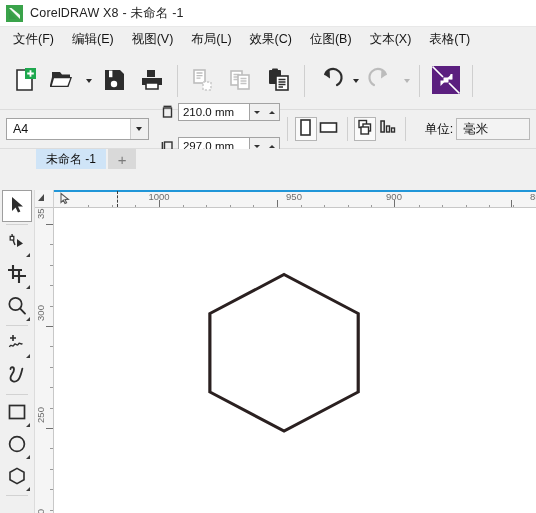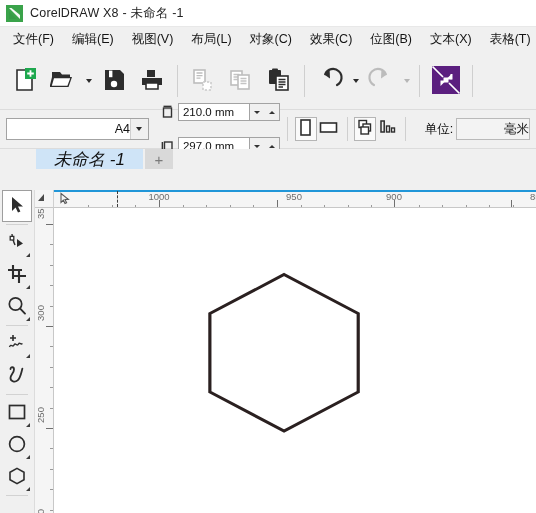--- a/index.html
+++ b/index.html
@@ -73,21 +73,21 @@
   }
   .combo {
     height: 22px; background: #fff;
     border: 1px solid #a3a3a3;
     display: flex; align-items: center;
     font-size: 12.5px; color: #111;
     padding-left: 6px;
     box-sizing: border-box;
     cursor: default;
   }
-  .combo .cval { flex: 1 1 auto; white-space: nowrap; overflow: hidden; text-align: right; }
+  .combo .cval { flex: 1 1 auto; white-space: nowrap; overflow: hidden; }
   .combo .cbtn {
     width: 17px; height: 20px; flex: 0 0 auto;
     display: flex; align-items: center; justify-content: center;
     background: #f0f0f0; border-left: 1px solid #cfcfcf;
   }
   .paper-combo { width: 172px; }
   .unit-combo { width: 88px; border: 1px solid #b9b9b9; background: #f3f3f3; }
 
   .dim-group { display: flex; flex-direction: column; gap: 2px; margin-left: 10px; }
   .dim-row { display: flex; align-items: center; height: 32px; }
@@ -116,23 +116,23 @@
 
   
   .tabstrip {
     height: 20px; min-height: 20px;
     background: #f0f0f0;
     display: flex; align-items: stretch;
     padding-left: 36px;
   }
   .doctab {
     background: #cfe4f7; color: #111;
-    font-size: 17px;
+    font-size: 12px;
     display: flex; align-items: center;
-    padding: 0 18px; white-space: nowrap; cursor: default; font-style: italic;
+    padding: 0 10px; white-space: nowrap; cursor: default;
   }
   .addtab {
     width: 28px; background: #d9d9d9;
     display: flex; align-items: center; justify-content: center;
     color: #7a7a7a; font-size: 15px; cursor: default;
     margin-left: 2px;
   }
 
   
   .workspace { flex: 1 1 auto; display: flex; position: relative; min-height: 0; margin-top: 21px; }
@@ -225,21 +225,20 @@
       </svg>
     </span>
     <span class="title-text">CorelDRAW X8 - 未命名 -1</span>
   </div>
 
   <div class="menubar">
     <div class="menu-item">文件(F)</div>
     <div class="menu-item">编辑(E)</div>
     <div class="menu-item">视图(V)</div>
     <div class="menu-item">布局(L)</div>
-    <div class="menu-item">对象(C)</div>
     <div class="menu-item">效果(C)</div>
     <div class="menu-item">位图(B)</div>
     <div class="menu-item">文本(X)</div>
     <div class="menu-item">表格(T)</div>
   </div>
 
   <div class="toolbar">
 
     <div class="tb-btn">
       <span>

